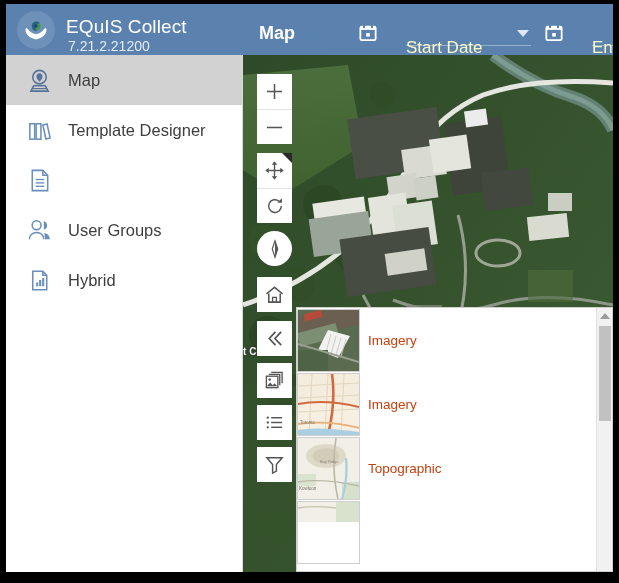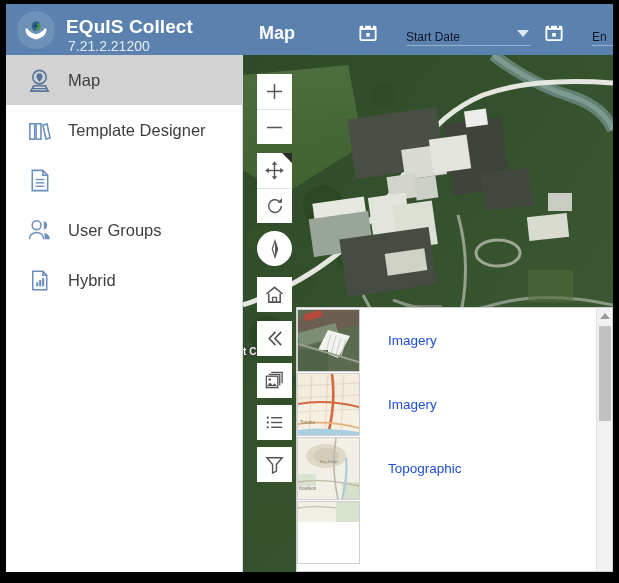--- a/index.html
+++ b/index.html
@@ -26,21 +26,21 @@
   }
   #logo-badge {
     position: absolute; left: 11px; top: 7px;
     width: 38px; height: 38px; border-radius: 50%;
     background: #6d91b9;
     display: flex; align-items: center; justify-content: center;
   }
   #logo-badge svg { display: block; }
   #app-title {
     position: absolute; left: 60px; top: 12px;
-    font-size: 19px; font-weight: bold; color: #ffffff;
+    font-size: 19px; font-weight: normal; color: #ffffff;
     letter-spacing: .1px; white-space: nowrap;
   }
   #app-version {
     position: absolute; left: 62px; top: 34px;
     font-size: 14px; color: #e2ebf4; white-space: nowrap;
   }
   #page-title {
     position: absolute; left: 253px; top: 19px;
     font-size: 18px; font-weight: bold; color: #ffffff;
     white-space: nowrap;
@@ -51,22 +51,22 @@
   }
   #cal-start { left: 353px; }
   #cal-end   { left: 539px; }
   .date-field {
     position: absolute; top: 18px; height: 24px;
     border-bottom: 1px solid #94b1cf;
   }
   #start-date-field { left: 400px; width: 125px; }
   #end-date-field   { left: 586px; width: 60px; }
   .date-label {
-    position: absolute; left: 0; top: 8px;
-    font-size: 12px; color: #0f172a; white-space: nowrap;
+    position: absolute; left: 0; top: 16px;
+    font-size: 17px; color: #fef9c3; white-space: nowrap;
   }
   .date-caret {
     position: absolute; right: 2px; top: 8px;
     width: 0; height: 0;
     border-left: 6px solid transparent;
     border-right: 6px solid transparent;
     border-top: 7px solid #dfe9f3;
   }
 
   
@@ -134,22 +134,22 @@
     cursor: pointer;
   }
   .bm-thumb {
     width: 63px; height: 63px;
     flex: 0 0 auto;
     border: 1px solid #cfcfcf;
     overflow: hidden;
   }
   .bm-thumb svg { display: block; }
   .bm-title {
-    margin-left: 28px;
-    font-size: 13.5px; color: #1d4ed8; white-space: nowrap;
+    margin-left: 8px;
+    font-size: 13.5px; color: #c2410c; white-space: nowrap;
   }
   
   #bm-scrollbar {
     position: absolute; right: 0; top: 0;
     width: 16px; height: 263px;
     background: #f1f1f1;
     border-left: 1px solid #e0e0e0;
     cursor: pointer;
   }
   #bm-scroll-up {

